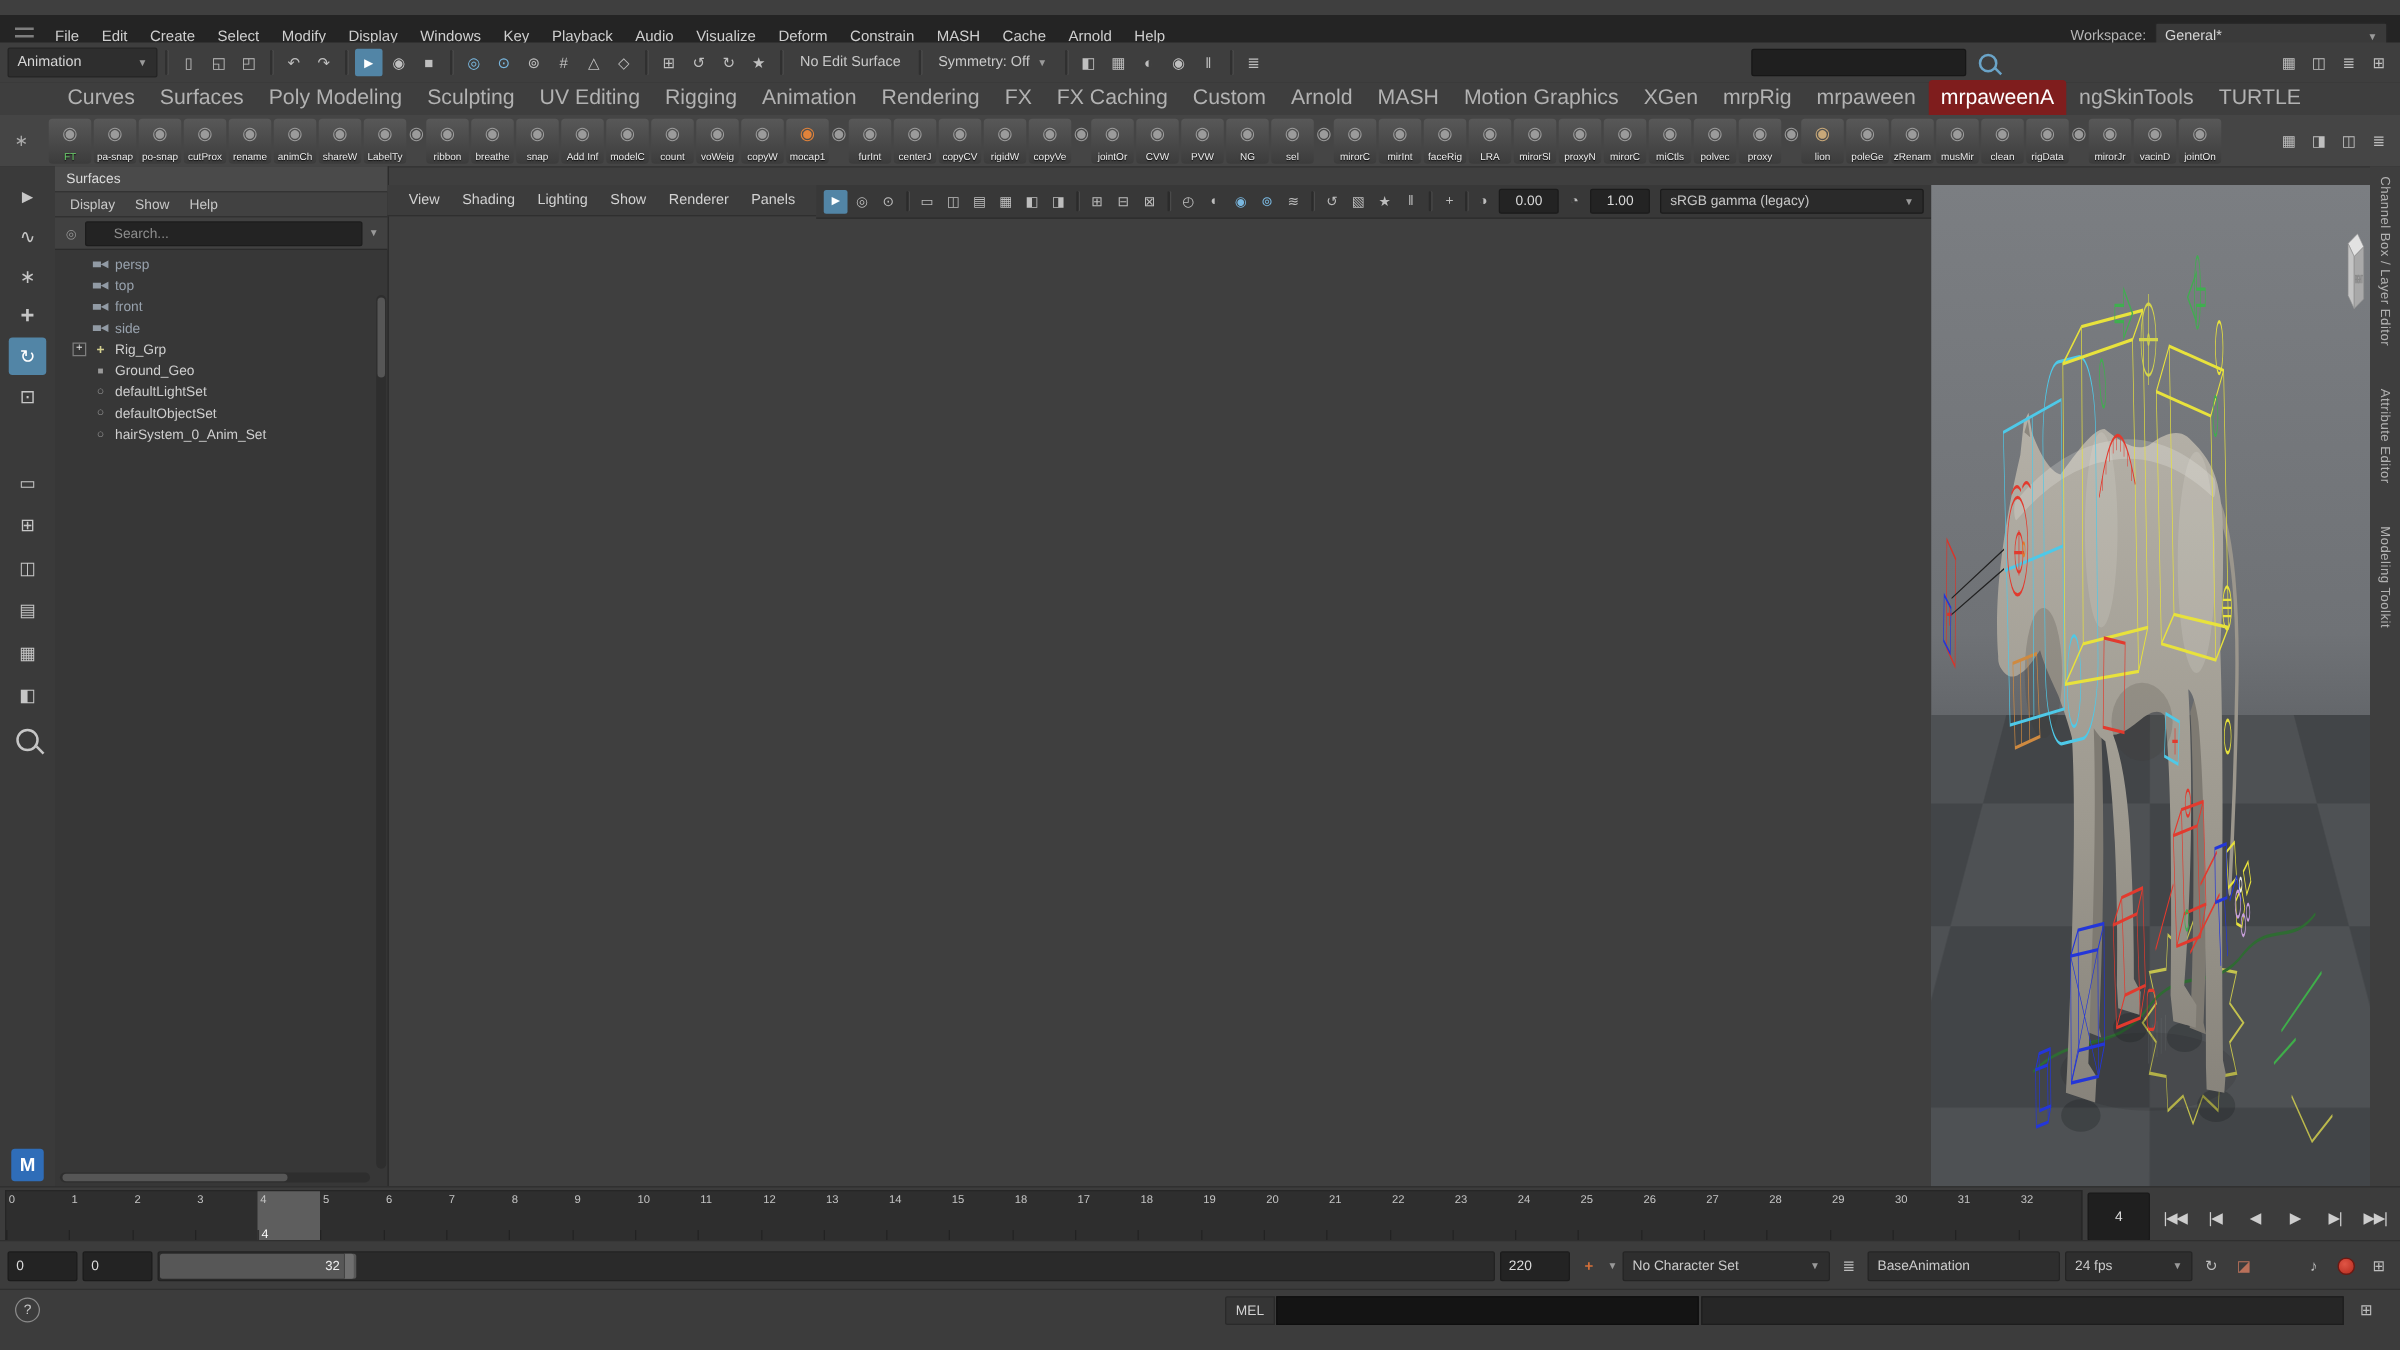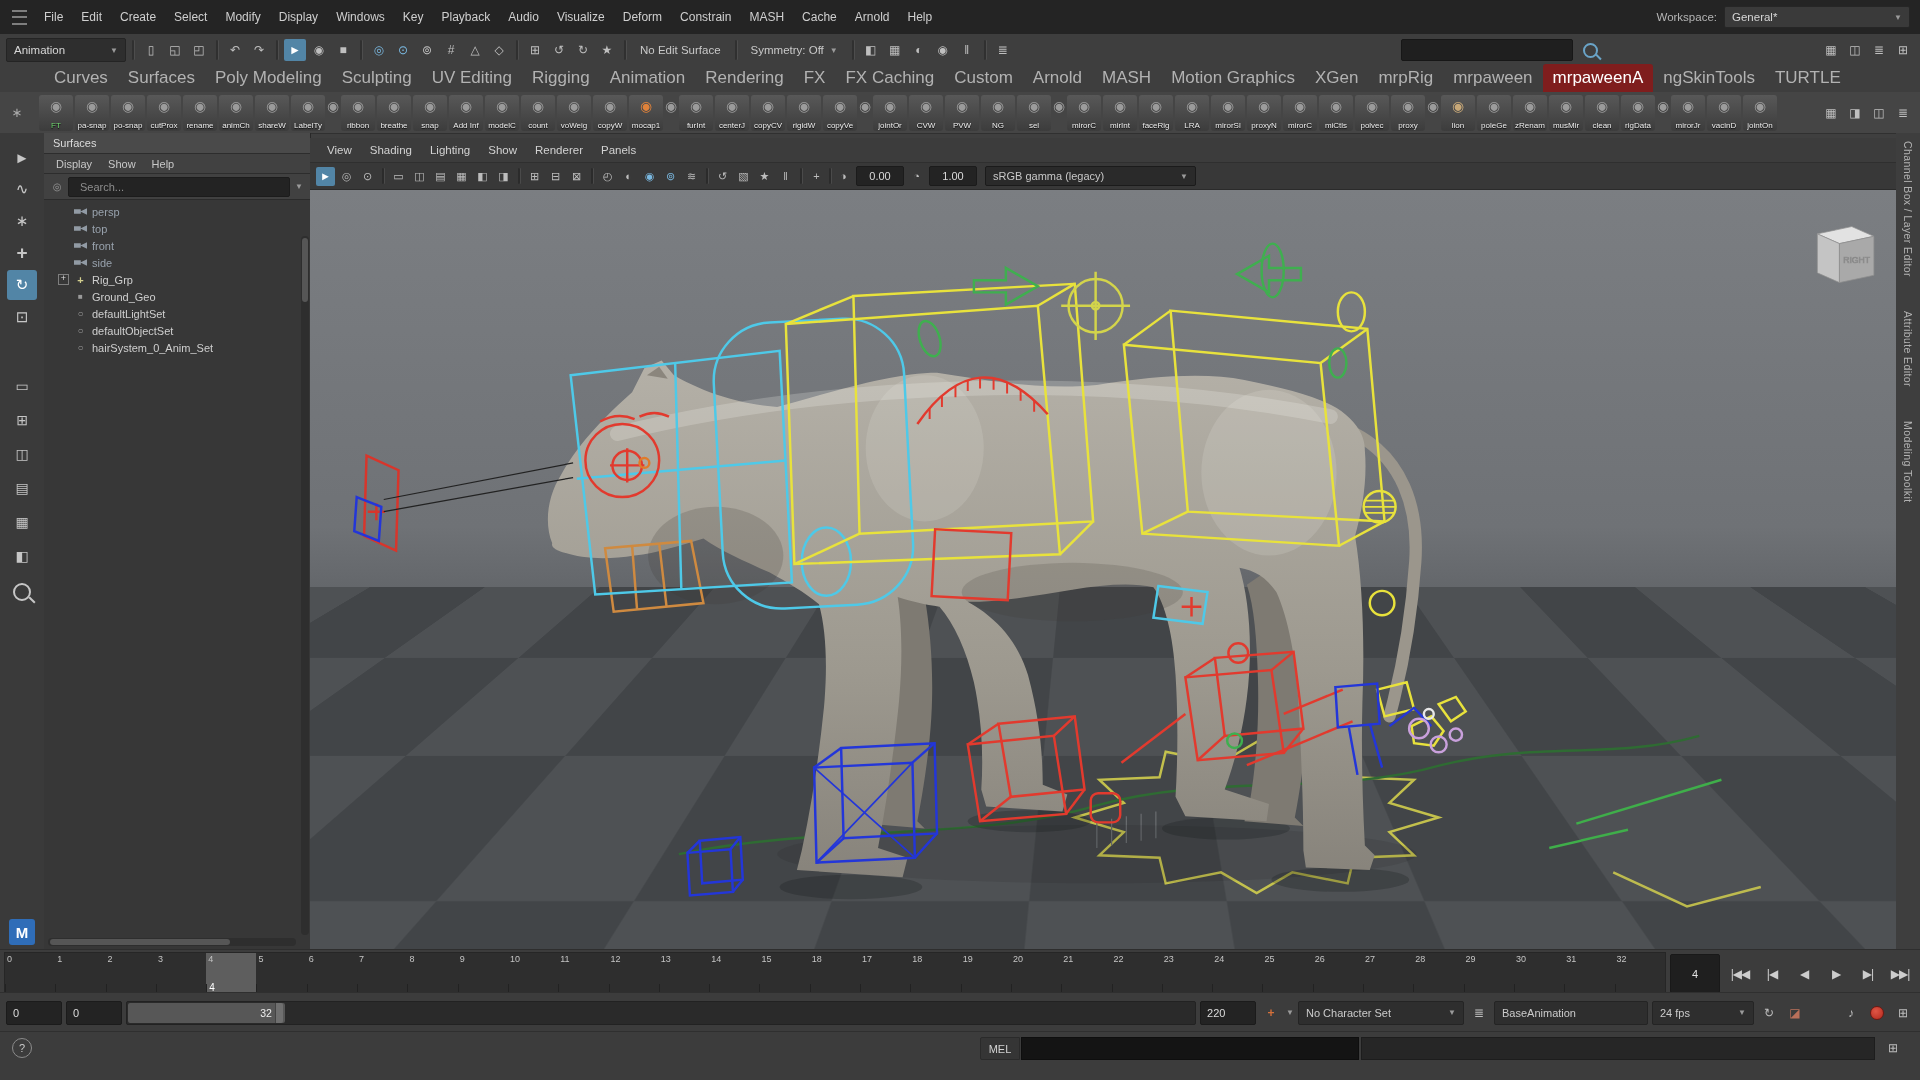--- a/index.html
+++ b/index.html
@@ -1,18 +1,18 @@
 <!DOCTYPE html>
 <html><head>
 <meta charset="utf-8">
 <style>
   html,body{margin:0;padding:0}
   body{width:1920px;height:1080px;position:relative;background:#3f3f3f;font-family:"Liberation Sans",sans-serif;color:#ccc;overflow:hidden;user-select:none}
   
-  #menubar{position:absolute;top:0;left:0;right:0;height:34px;background:#242424;border-bottom:1px solid #1a1a1a;display:flex;align-items:center;padding:0 10px}
+  #menubar{position:absolute;top:12px;left:0;right:0;height:34px;background:#242424;border-bottom:1px solid #1a1a1a;display:flex;align-items:center;padding:0 10px}
   #app-icon{width:15px;height:11px;margin:0 8px 0 2px;border-top:2px solid #7e7e7e;border-bottom:2px solid #7e7e7e;background:linear-gradient(#7e7e7e,#7e7e7e) center/100% 2px no-repeat}
   .menu-item{font-size:12px;color:#cfcfcf;padding:0 9px;line-height:34px;white-space:nowrap}
   #workspace{margin-left:auto;display:flex;align-items:center;gap:7px;font-size:11.5px;color:#b5b5b5}
   .wbox{width:170px;height:20px;background:#3a3a3a;border:1px solid #262626;border-radius:2px;display:flex;align-items:center;justify-content:space-between;padding:0 7px;color:#d6d6d6}
   .car{font-size:8px;color:#9a9a9a}
   
   #statusline{position:absolute;top:34px;left:0;right:0;height:32px;background:#3e3e3e;border-bottom:1px solid #2e2e2e;display:flex;align-items:center;padding:0 6px;gap:2px}
   .sdrop{width:104px;height:22px;background:#2e2e2e;border:1px solid #242424;border-radius:2px;display:flex;align-items:center;justify-content:space-between;padding:0 7px;font-size:11.5px;color:#d6d6d6}
   .sic{width:22px;height:22px;display:flex;align-items:center;justify-content:center;font-size:12px;color:#bfbfbf;border-radius:2px;flex:none}
   .sic.on{background:#5285a6;color:#fff}
@@ -47,37 +47,37 @@
   .magtool{width:14px;height:14px;border:2px solid #c6c6c6;border-radius:50%;position:relative;margin-top:10px}
   .magtool::after{content:"";position:absolute;width:8px;height:2px;background:#c6c6c6;transform:rotate(45deg);right:-7px;bottom:-2px}
   #toolbox-logo{margin-top:auto;margin-bottom:12px;width:26px;height:26px;background:#2f6db8;border-radius:3px;color:#fff;font-weight:bold;display:flex;align-items:center;justify-content:center;font-size:15px}
   
   #outliner{position:absolute;left:44px;top:133px;width:266px;height:816px;background:#373737;border-right:1px solid #282828;display:flex;flex-direction:column}
   .ol-title{height:20px;background:#4a4a4a;font-size:11px;color:#dcdcdc;display:flex;align-items:center;padding:0 9px;border-bottom:1px solid #2d2d2d;flex:none}
   .ol-menus{height:19px;background:#414141;border-bottom:1px solid #2d2d2d;display:flex;align-items:center;padding:0 4px;flex:none}
   .ol-menu{font-size:11px;color:#c8c8c8;padding:0 8px}
   .ol-search{height:25px;background:#414141;border-bottom:1px solid #2b2b2b;display:flex;align-items:center;gap:5px;padding:0 7px;flex:none}
   .ol-search .fic{width:12px;height:12px;display:flex;align-items:center;justify-content:center;color:#999;font-size:10px}
-  .sbox{flex:1;height:18px;background:#232323;border:1px solid #1c1c1c;border-radius:2px;display:flex;align-items:center;padding:0 11px;font-size:11px;color:#8d8d8d}
+  .sbox{flex:1;height:18px;background:#232323;border:1px solid #1c1c1c;border-radius:2px;display:flex;align-items:center;padding:0 22px;font-size:11px;color:#8d8d8d}
   .ol-tree{flex:1;position:relative;padding-top:3px}
   .ol-row{height:17px;display:flex;align-items:center;gap:5px;padding-left:14px;font-size:11px;color:#cfcfcf}
   .exp{width:9px;height:9px;border:1px solid #7e7e7e;color:#ddd;font-size:9px;line-height:7px;text-align:center;visibility:hidden;flex:none}
   .ol-row.grp .exp{visibility:visible}
   .oi{width:13px;height:11px;display:flex;align-items:center;justify-content:center;flex:none}
   .ol-row.cam{color:#98a2ad}
   .ol-row.cam .oi{background:#919aa4;clip-path:polygon(0 25%,52% 25%,52% 48%,100% 14%,100% 86%,52% 52%,52% 75%,0 75%);height:9px}
   .ol-row.grp .oi::before{content:"+";font-weight:bold;color:#d3cf8e;font-size:11px}
   .ol-row.geo .oi::before{content:"■";color:#9a9a9a;font-size:8px}
   .ol-row.set .oi::before{content:"○";color:#9a9a9a;font-size:10px}
   .ol-vscroll{position:absolute;right:1px;top:36px;width:8px;bottom:14px;background:#2e2e2e;border-radius:4px}
   .ol-vthumb{position:absolute;top:2px;left:1px;width:6px;height:64px;background:#565656;border-radius:3px}
   .ol-hscroll{position:absolute;left:4px;right:14px;bottom:3px;height:8px;background:#2e2e2e;border-radius:4px}
   .ol-hthumb{position:absolute;top:1px;left:2px;height:6px;width:180px;background:#565656;border-radius:3px}
   
-  #viewport{position:absolute;left:310px;top:138px;width:1586px;height:816px;display:flex;flex-direction:column;border-right:1px solid #2b2b2b}
+  #viewport{position:absolute;left:310px;top:148px;width:1586px;height:816px;display:flex;flex-direction:row;border-right:1px solid #2b2b2b}
   .vp-menus{height:24px;background:#3c3c3c;border-bottom:1px solid #2f2f2f;display:flex;align-items:center;padding:0 8px;flex:none}
   .vp-menu{font-size:11.5px;color:#d2d2d2;padding:0 9px}
   .vp-toolbar{height:26px;background:#383838;border-bottom:1px solid #2b2b2b;display:flex;align-items:center;padding:0 6px;flex:none}
   .vic{width:19px;height:19px;display:flex;align-items:center;justify-content:center;font-size:11px;color:#bdbdbd;border-radius:2px;flex:none}
   .vic.on{background:#5285a6;color:#fff}
   .vic.on2{color:#7ab8e0}
   .vic.sep{width:2px;height:16px;background:#2b2b2b;box-shadow:1px 0 0 #4a4a4a;margin:0 3px;font-size:0}
   .vfield{width:46px;height:18px;background:#232323;border:1px solid #1b1b1b;border-radius:2px;font-size:11px;color:#dadada;display:flex;align-items:center;justify-content:center;margin:0 3px;flex:none}
   .vdrop{width:195px;height:18px;background:#2a2a2a;border:1px solid #1b1b1b;border-radius:2px;font-size:11px;color:#c8c8c8;display:flex;align-items:center;justify-content:space-between;padding:0 7px;margin-left:5px;flex:none}
   .vp-scene{flex:1;position:relative;overflow:hidden;background:linear-gradient(#7b7e82,#6f7276 44%,#616468 54%,#56595d)}

